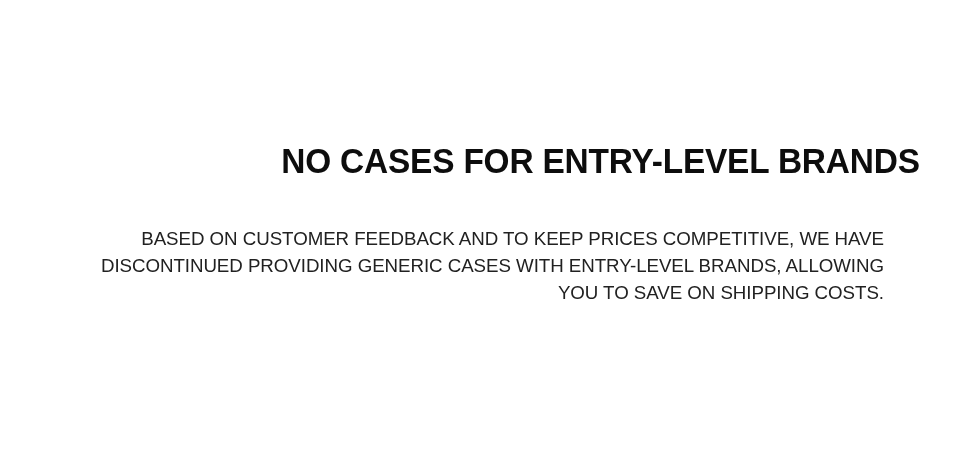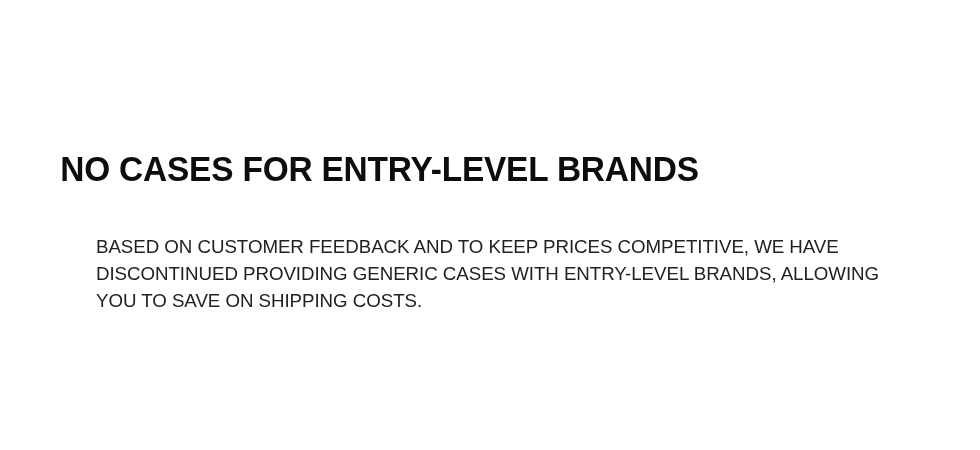--- a/index.html
+++ b/index.html
@@ -24,23 +24,23 @@
     display: flex;
     flex-direction: column;
     align-items: center;
     justify-content: flex-start;
     position: relative;
   }
 
   .notice-content {
     width: 900px;
     margin: 0 auto;
-    text-align: left;
+    text-align: right;
     position: absolute;
-    top: 148px;
+    top: 140px;
     left: 40px;
   }
 
   .notice-heading {
     font-family: "Liberation Sans", sans-serif;
     font-size: 35px;
     font-weight: 700;
     line-height: 42px;
     color: #0d0d0d;
     letter-spacing: -0.2px;

